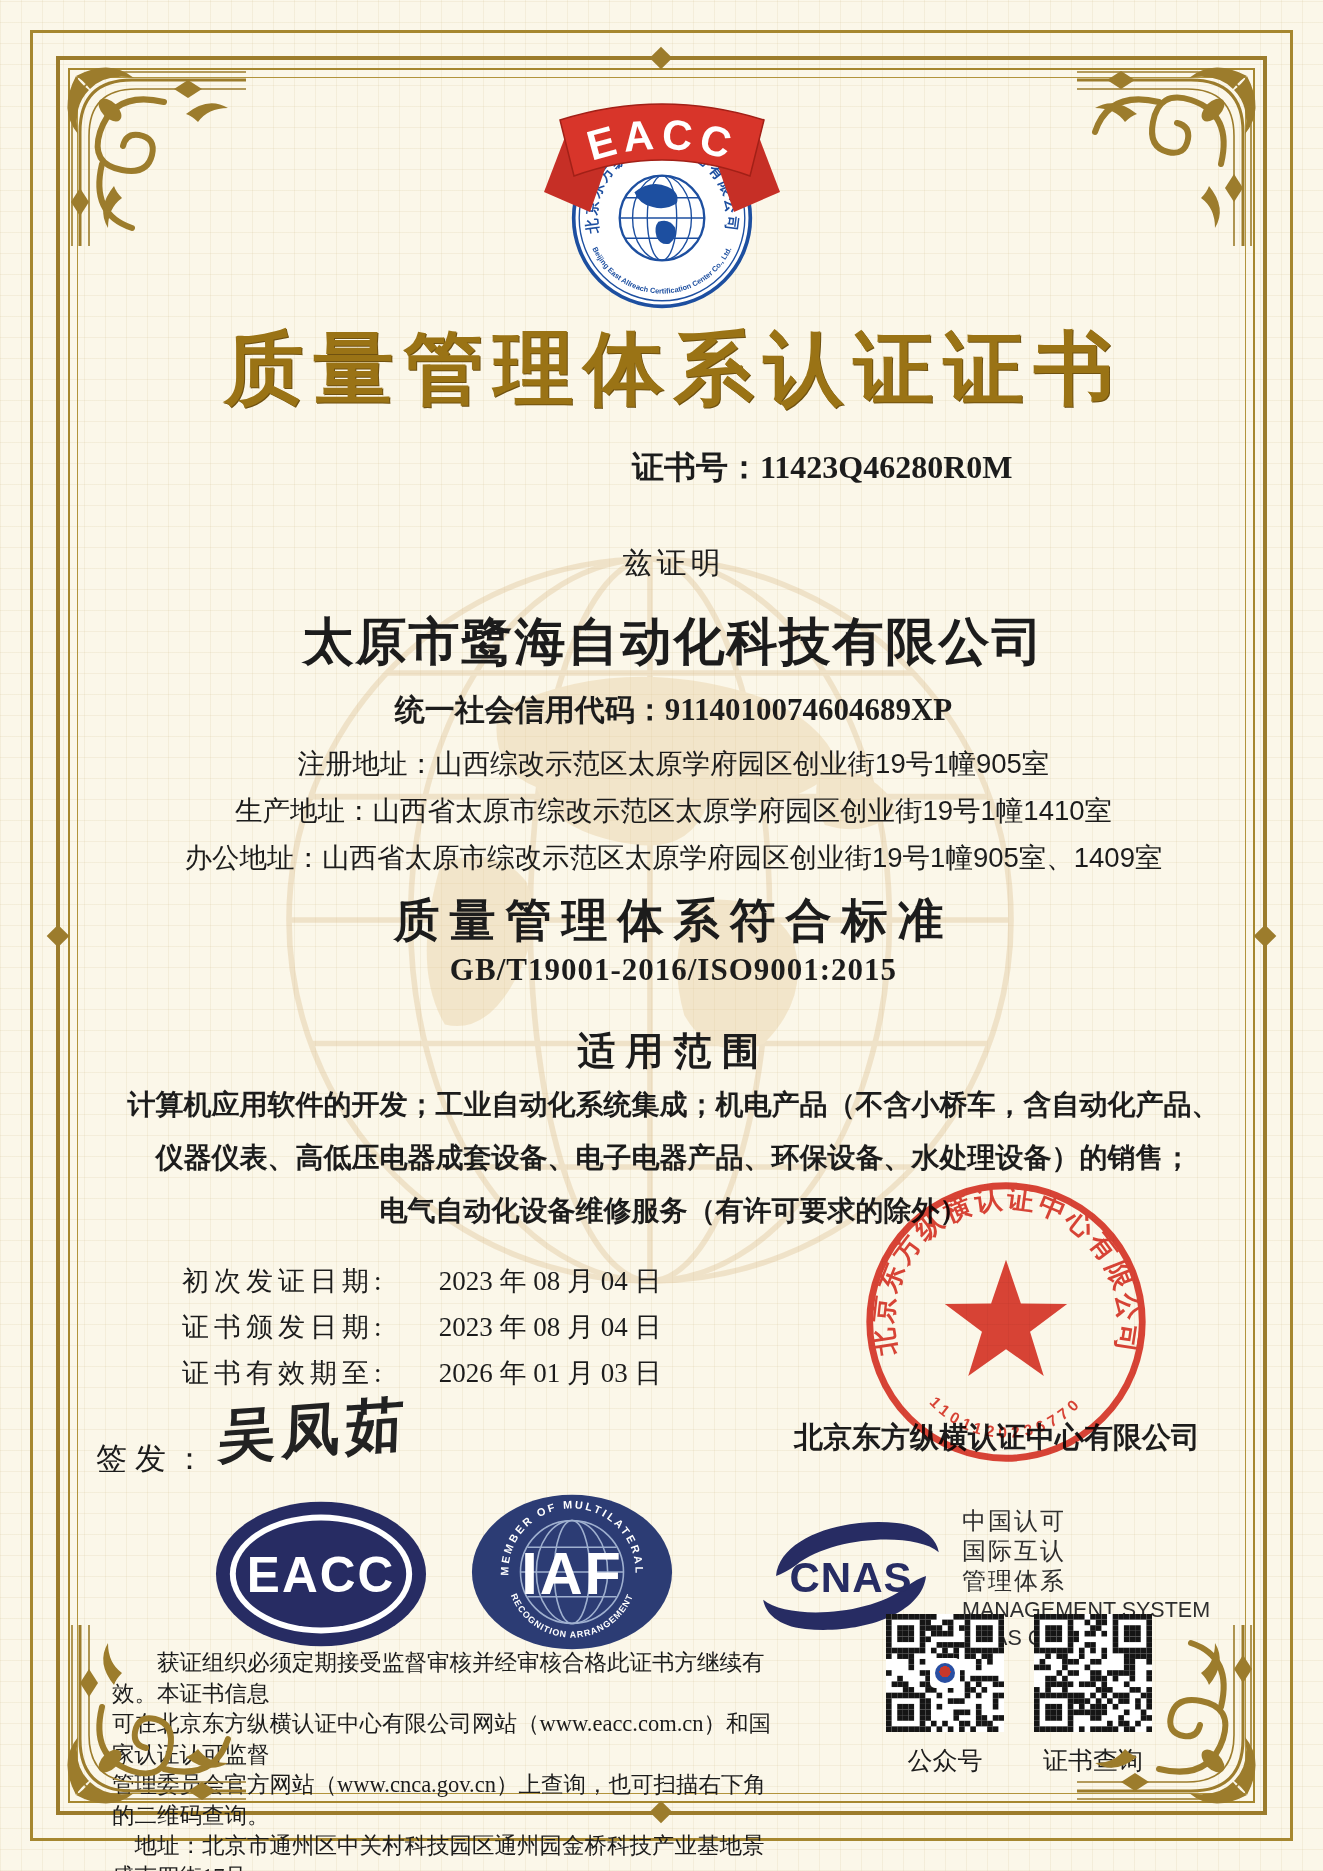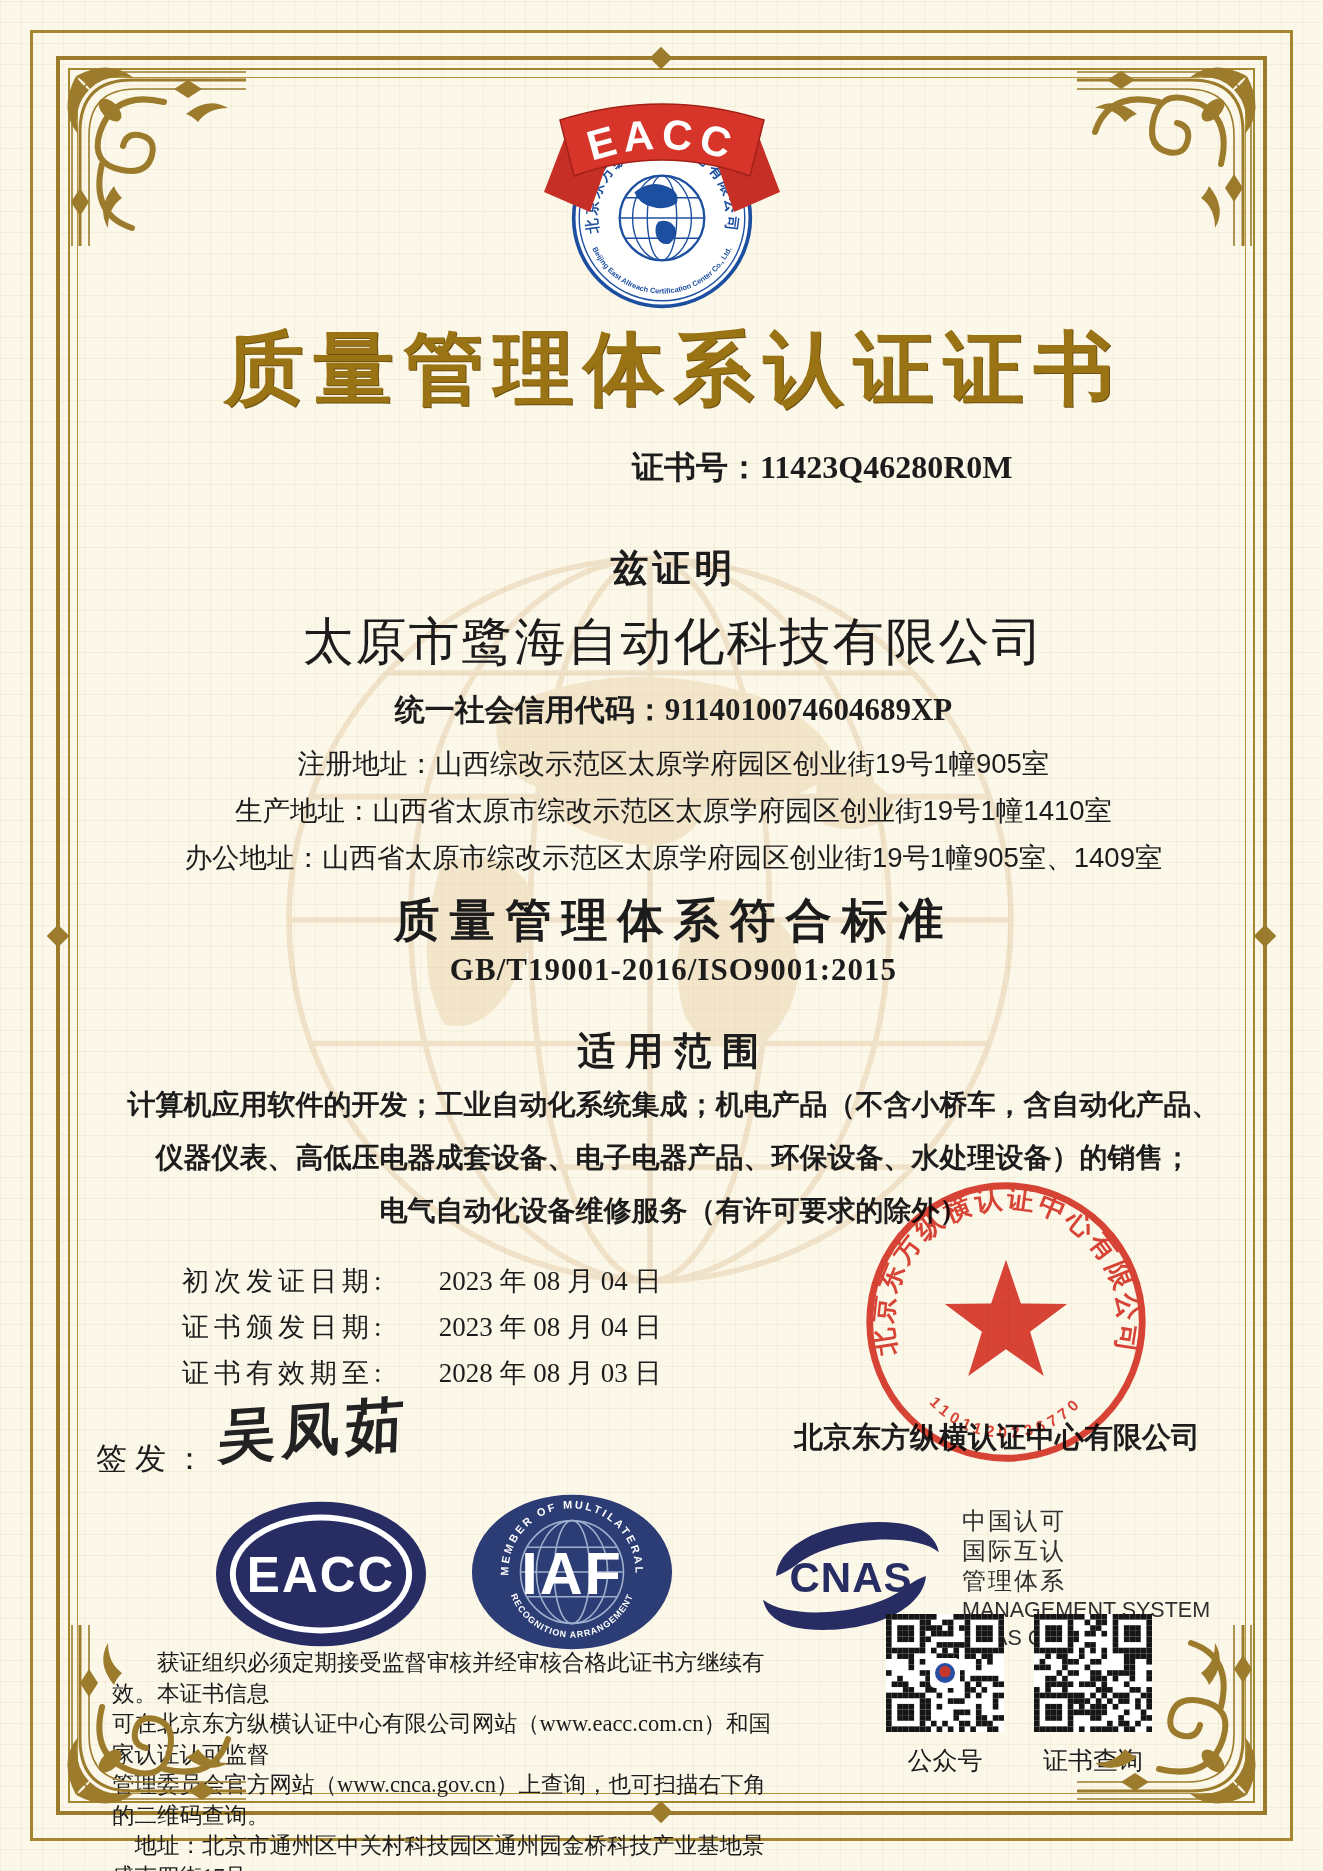--- a/index.html
+++ b/index.html
@@ -31,22 +31,22 @@
   .watermark{left:270px;top:540px;width:760px;height:760px;opacity:.32;z-index:0;}
   
   .emblem-circle{left:570px;top:126px;width:184px;height:184px;z-index:2;}
   .ribbon{left:540px;top:88px;width:244px;height:140px;z-index:3;}
   
   .center-line{left:0;right:0;text-align:center;z-index:2;padding-left:24px;}
   .title{top:316px;font-size:80px;font-weight:800;letter-spacing:10px;color:#9a7315;
          text-shadow:1px 1px 0 #6f5110;}
   .certno{left:632px;top:446px;font-size:32px;font-weight:600;z-index:2;
           font-family:"Liberation Serif","DejaVu Serif",serif;}
-  .certify{top:543px;font-size:38px;font-weight:700;letter-spacing:4px;}
-  .company{top:608px;font-size:51px;font-weight:400;letter-spacing:2px;}
+  .certify{top:543px;font-size:30px;font-weight:400;letter-spacing:4px;}
+  .company{top:608px;font-size:51px;font-weight:700;letter-spacing:2px;}
   .credit{top:690px;font-size:30px;font-weight:700;}
   .credit .code{font-family:"Liberation Serif","DejaVu Serif",serif;font-weight:600;font-size:31px;}
   .addr{font-size:27.5px;font-weight:400;line-height:47px;}
   .addr-block{top:740px;}
   .std-head{top:890px;font-size:46px;font-weight:700;letter-spacing:10px;}
   .std-code{top:952px;font-size:31px;font-weight:600;letter-spacing:1px;
             font-family:"Liberation Serif","DejaVu Serif",serif;}
   .scope-head{top:1026px;font-size:38px;font-weight:700;letter-spacing:10px;}
   .scope{top:1078px;font-size:28px;font-weight:600;line-height:53px;}
   .dates{left:182px;top:1258px;z-index:2;font-family:"Liberation Serif","DejaVu Serif",serif;}
@@ -221,21 +221,21 @@
     <div class="row">
       <span class="lab">初次发证日期:</span>
       <span class="val">2023 年 08 月 04 日</span>
     </div>
     <div class="row">
       <span class="lab">证书颁发日期:</span>
       <span class="val">2023 年 08 月 04 日</span>
     </div>
     <div class="row">
       <span class="lab">证书有效期至:</span>
-      <span class="val">2028 年 08 月 03 日</span>
+      <span class="val">2026 年 01 月 03 日</span>
     </div>
   </div>
 
   <svg class="abs seal" viewBox="0 0 300 300">
     <defs>
       <path id="sealTop" d="M 37 180 A 117 117 0 1 1 263 180"></path>
       <path id="sealBot" d="M 70 232 A 105 105 0 0 0 230 232"></path>
     </defs>
     <circle cx="150" cy="150" r="140" fill="none" stroke="#d9372b" stroke-width="7"></circle>
     <polygon fill="#d9372b" points="150,86 165.3,131 212.8,131.6 174.7,160 188.8,205.4 150,178 111.2,205.4 125.3,160 87.2,131.6 134.7,131"></polygon>

